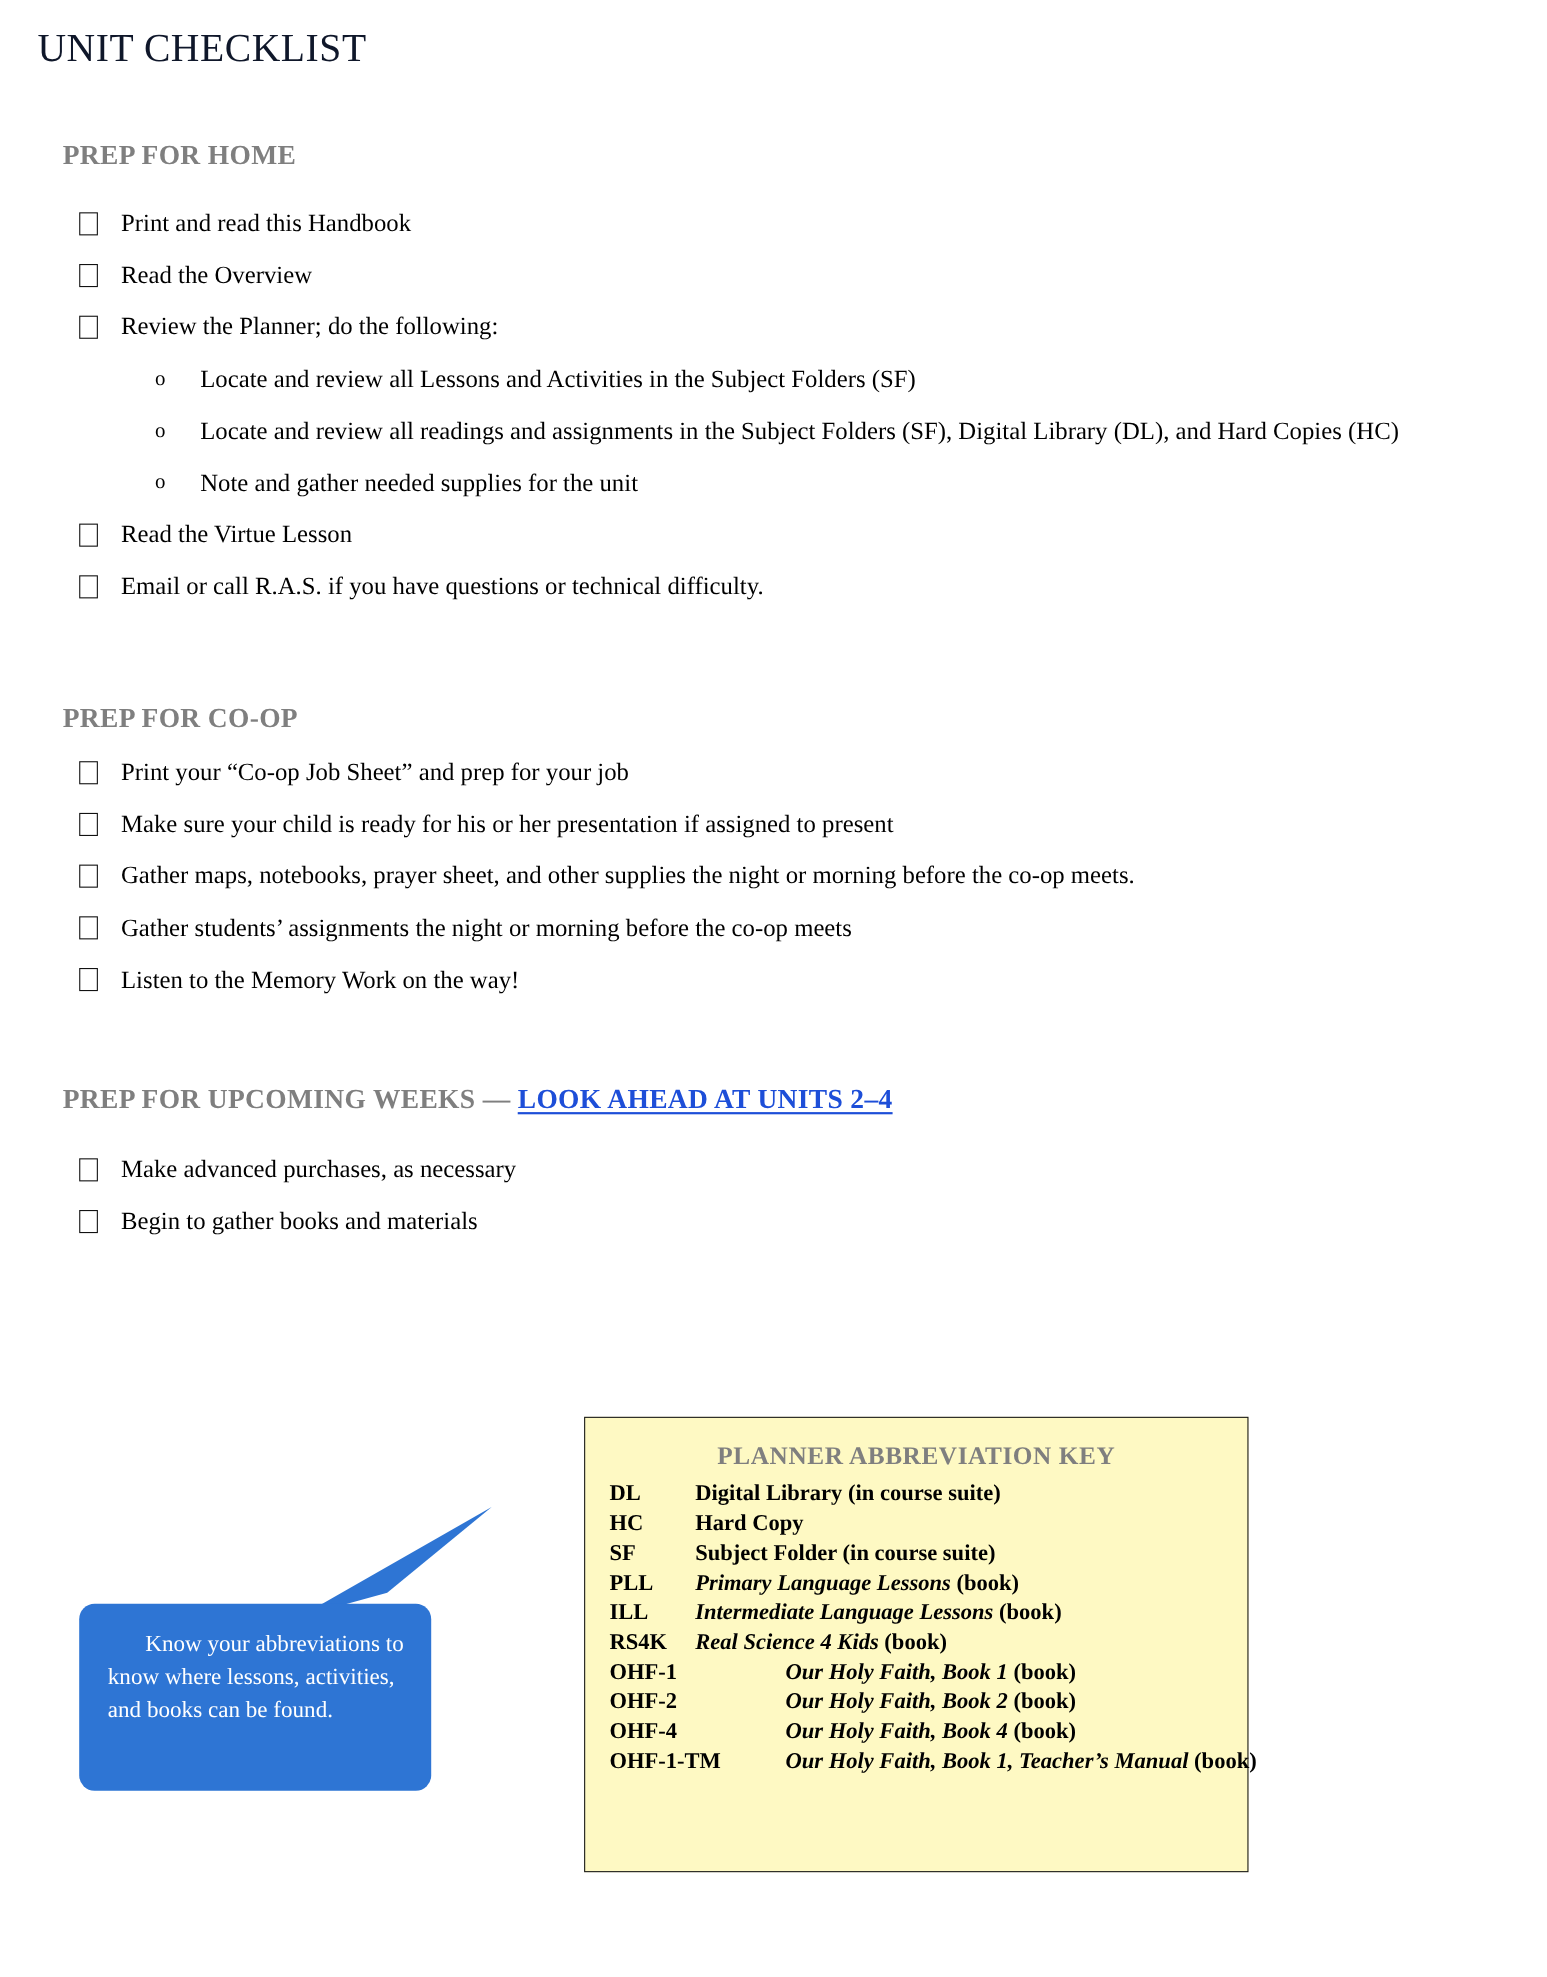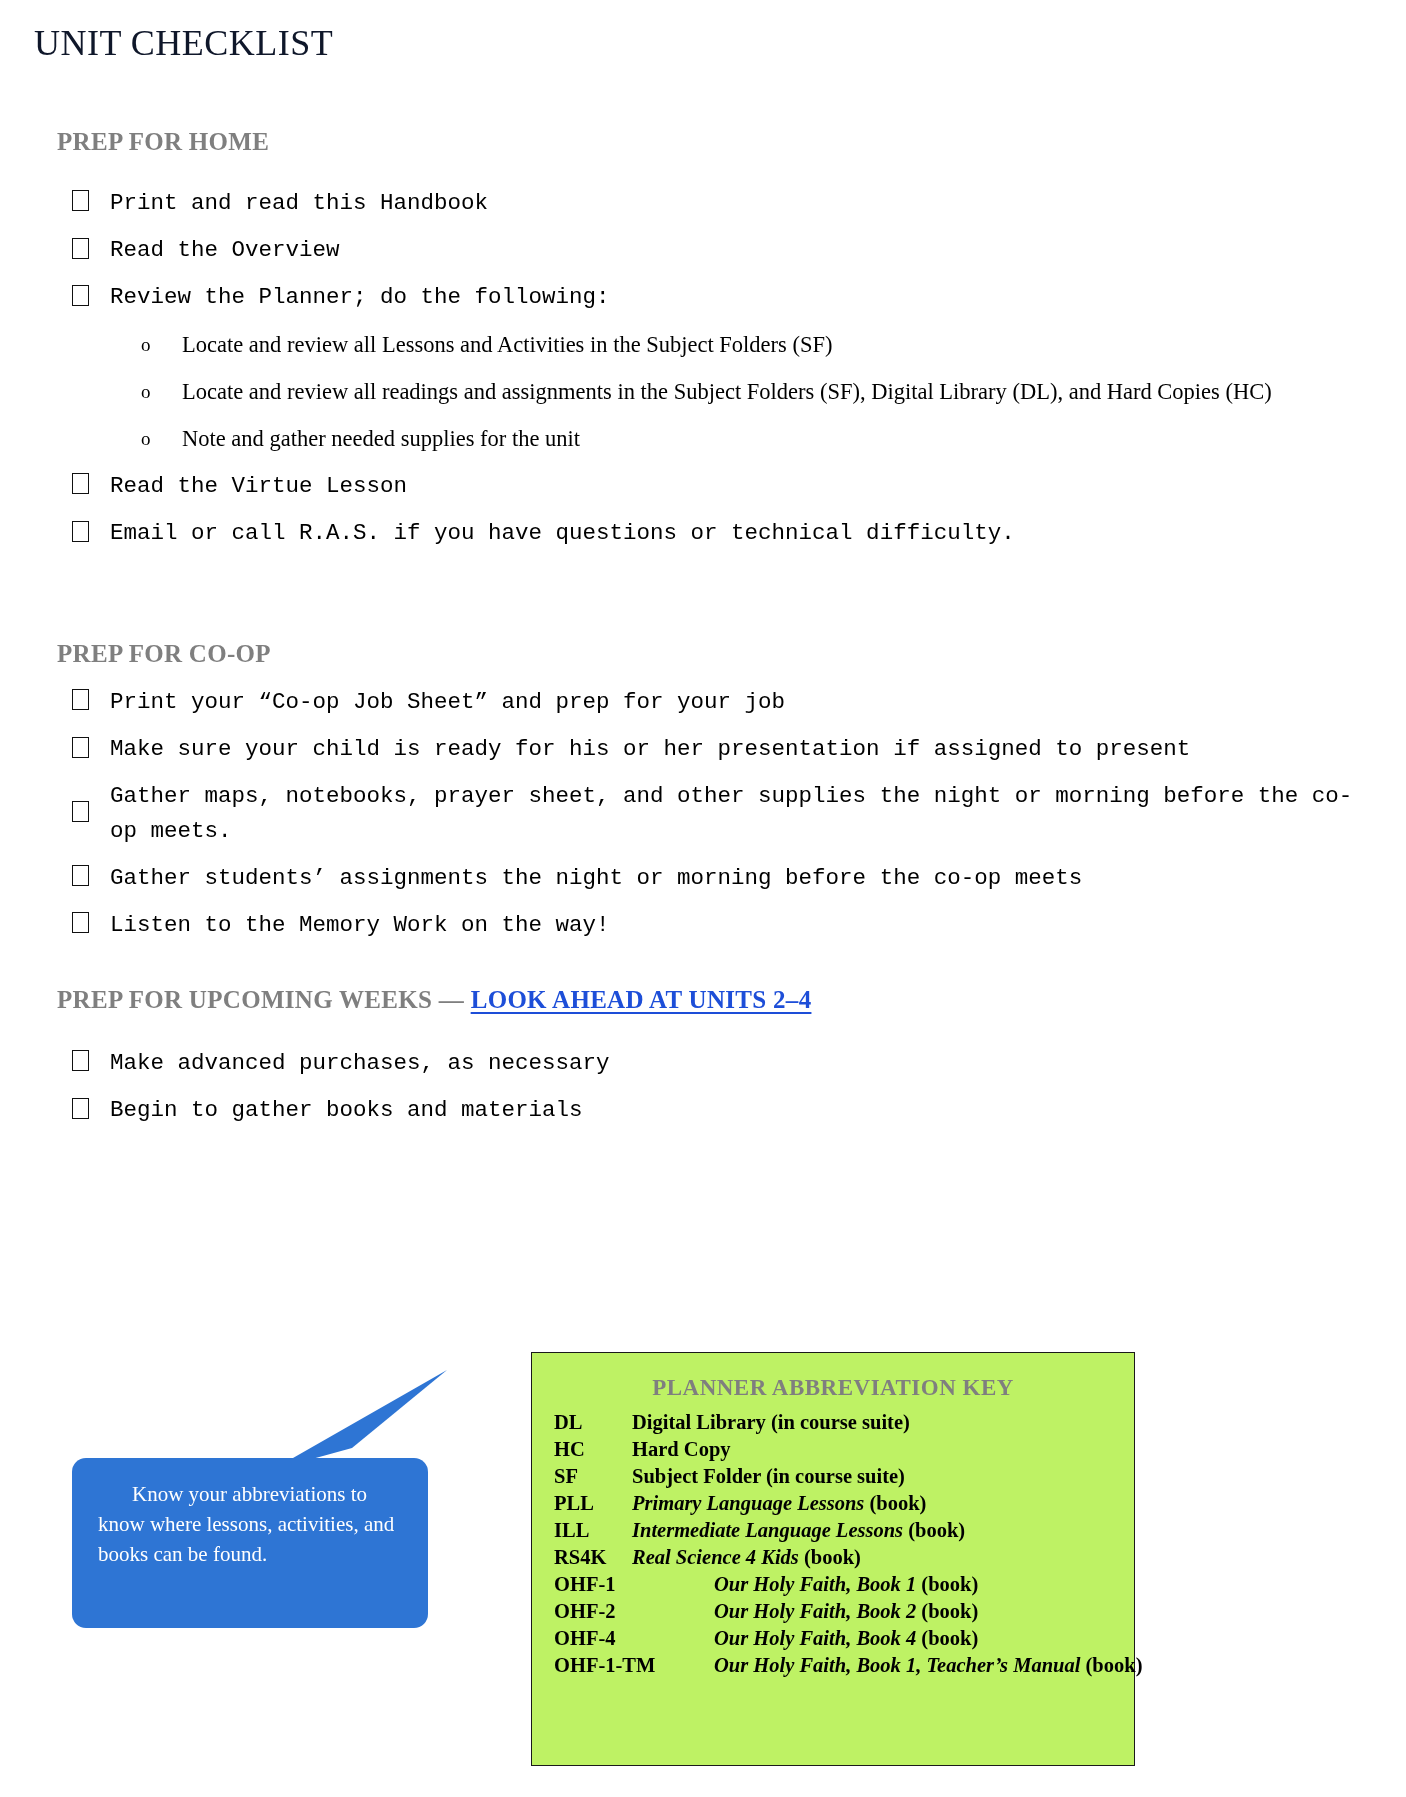--- a/index.html
+++ b/index.html
@@ -28,24 +28,23 @@
     margin-left:24px;
   }
   .sec-head .dash { color:#7F7F7F; font-weight:bold; }
   .sec-head .link {
     color:#1d4ed8; text-decoration:underline;
     text-underline-offset:4px;
   }
 
   .check-list { position:absolute; margin:0; padding:0; list-style:none; }
   .check-item {
-    display:flex; align-items:center;
+    display:flex; align-items:flex-end;
     font-size:22.5px; line-height:1.52;
     margin-bottom:13px;
-    font-family:Liberation Mono, monospace;
   }
   .check-box {
     flex:0 0 auto;
     width:38px;
     display:inline-block;
     font-size:21px;
     line-height:1.5;
     color:#111;
   }
   .box-glyph {
@@ -61,25 +60,25 @@
     font-size:22.5px; line-height:1.52;
     margin-bottom:13px;
     padding-left:69px;
   }
   .sub-marker { flex:0 0 auto; width:41px; font-size:19px; line-height:1.75; }
   .sub-text { flex:1 1 auto; }
 
   
   .key-box {
     position:absolute;
-    left:531px; top:1352px;
+    left:531px; top:1288px;
     width:604px; height:414px;
     border:1.6px solid #1a1a1a;
     box-sizing:border-box;
-    background:#bef264;
+    background:#fef9c3;
   }
   .key-title {
     text-align:center;
     font-size:23px; font-weight:bold; color:#7F7F7F;
     letter-spacing:0.5px;
     margin-top:22px; margin-bottom:8px;
     font-family:"Liberation Serif", serif;
   }
   .key-rows { padding:0 0 0 22px;font-weight:bold; }
   .key-row {
@@ -89,21 +88,21 @@
   }
   .key-abbr { flex:0 0 auto; width:78px; }
   .key-abbr.wide { width:160px; }
   .key-desc { flex:1 1 auto; }
   .key-desc em { font-style:italic; }
 
   
   .callout { position:absolute; left:72px; top:1370px; width:380px; height:215px; }
   .callout-body {
     position:absolute; left:0; top:88px;
-    width:356px; height:170px;
+    width:320px; height:170px;
     background:#2E75D4;
     border-radius:14px;
     box-sizing:border-box;
     padding:22px 24px 0 26px;
   }
   .callout-text {
     color:#ffffff; font-size:21px; line-height:1.42;
     font-family:"Liberation Serif", serif;
     text-indent:34px;
   }

